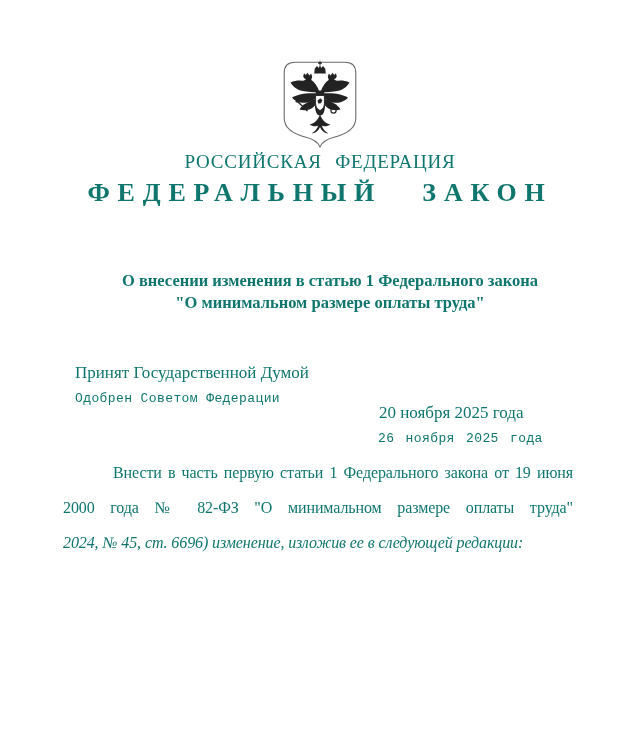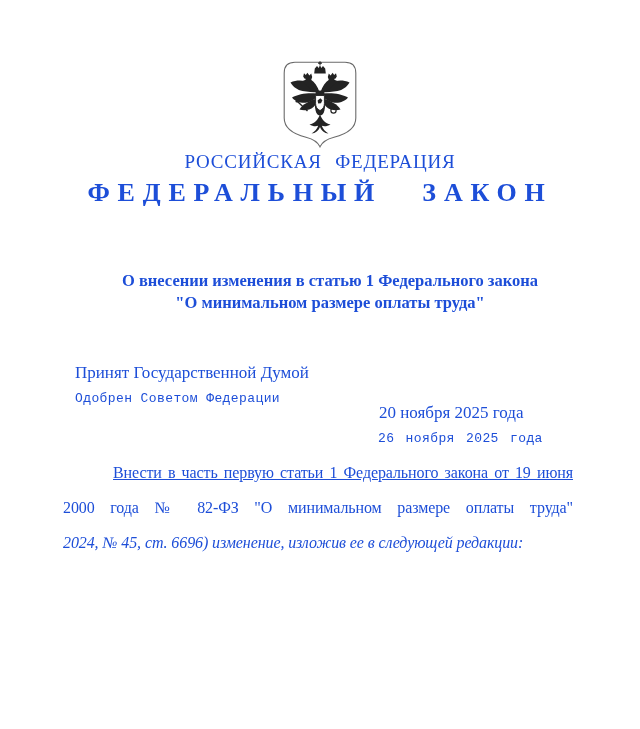--- a/index.html
+++ b/index.html
@@ -1,20 +1,20 @@
 <!DOCTYPE html>
 <html lang="ru"><head>
 <meta charset="utf-8">
 <style>
   html,body{margin:0;padding:0;background:#ffffff;}
   #page{
     position:relative;
     width:640px;height:729px;
     background:#ffffff;
-    color:#1d4ed8;
+    color:#0f766e;
     font-family:"Liberation Serif", serif;
     overflow:hidden;
   }
   
   #emblem{position:absolute;left:283px;top:61px;width:74px;height:87px;}
   
   .country{
     position:absolute;left:0;top:151px;width:640px;
     text-align:center;font-size:19px;letter-spacing:0.8px;word-spacing:8px;
   }
@@ -39,21 +39,21 @@
   .body-block{
     position:absolute;left:63px;top:455px;width:510px;
   }
   .body-line{
     font-size:16px;line-height:35px;height:35px;
     white-space:nowrap;
     text-align:justify;
     text-align-last:justify;
     letter-spacing:-0.1px;
   }
-  .body-line.first{text-indent:50px;text-decoration:underline;}
+  .body-line.first{text-indent:50px;}
   .body-line.last{text-align-last:left;font-style:italic;}
 </style>
 </head>
 <body>
 
 <div id="page">
 
   <svg id="emblem" viewBox="0 0 74 87" aria-hidden="true">
     <path d="M12 1.2 H62 Q72.8 1.2 72.8 12 V57 Q72.8 70.8 51 76.2 Q40 79 37 85.8 Q34 79 23 76.2 Q1.2 70.8 1.2 57 V12 Q1.2 1.2 12 1.2 Z" fill="#ffffff" stroke="#6b6b6b" stroke-width="1.1"></path>
     <g fill="#232323">

